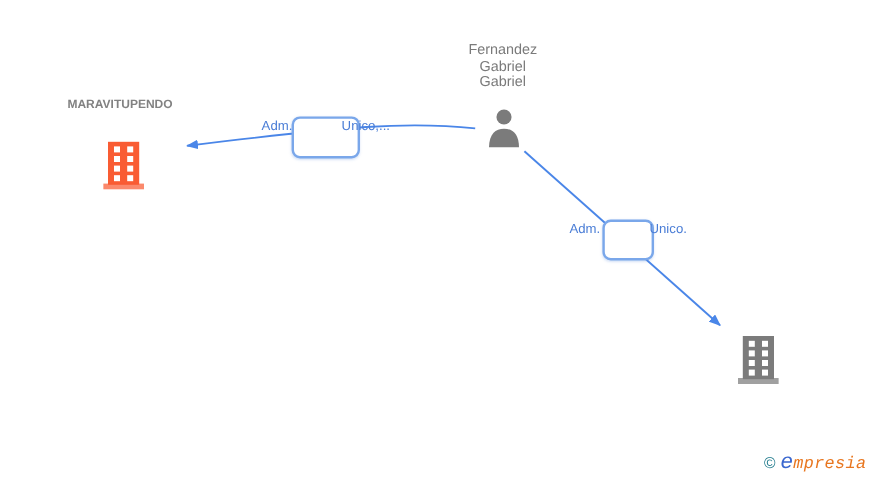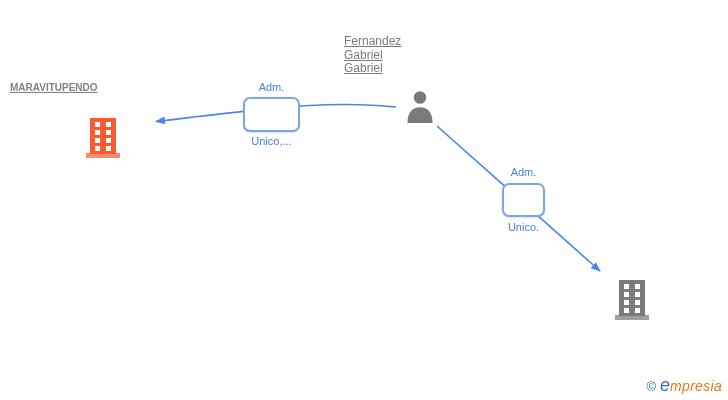--- a/index.html
+++ b/index.html
@@ -2,40 +2,40 @@
 <html><head>
 <meta charset="utf-8">
 <style>
   html,body { margin:0; padding:0; background:#ffffff; }
   .canvas {
     position:relative; width:728px; height:400px; background:#ffffff;
     font-family:"Liberation Sans", sans-serif; overflow:hidden;
   }
   .edges-layer { position:absolute; left:0; top:0; z-index:1; }
   .node-label {
-    position:absolute; z-index:2; text-align:left;
-    color:#7a7a7a; font-size:12px; line-height:13.5px;text-decoration:underline;
+    position:absolute; z-index:2; text-align:center;
+    color:#7a7a7a; font-size:12px; line-height:13.5px;
   }
   .node-label.company { color:#828282; }
   .node-label.bold { font-weight:bold; font-size:10px; line-height:14px; }
   .edge-box {
     position:absolute; z-index:3; background:#ffffff;
     border:2px solid #7aa7ea; border-radius:7px;
     color:#4a7dd6; font-size:11px; line-height:13.5px; text-align:center;
-    display:flex; flex-direction:column; justify-content:center;
+    display:flex; flex-direction:row; justify-content:center;
     box-shadow:0 1px 2px rgba(90,140,220,0.25);
     box-sizing:border-box; cursor:pointer;gap:41px;
   }
   .icon-wrap { position:absolute; z-index:2; cursor:pointer; }
   .footer {
     position:absolute; right:6px; bottom:4px; z-index:4;
     display:flex; align-items:baseline; gap:4px; cursor:pointer;
   }
   .footer .copy { color:#247d8e; font-size:13px; }
-  .footer .brand { font-family:Liberation Sans, sans-serif; font-style:italic; }
+  .footer .brand { font-family:Liberation Mono, monospace; font-style:italic; }
   .footer .brand-e { color:#3a67cf; font-size:18px; }
   .footer .brand-rest { color:#e8761f; font-size:14px; letter-spacing:0.3px; }
 </style>
 </head>
 <body>
 
 <div class="canvas">
 
   <svg class="edges-layer" width="728" height="400" viewBox="0 0 728 400">
     <defs>

